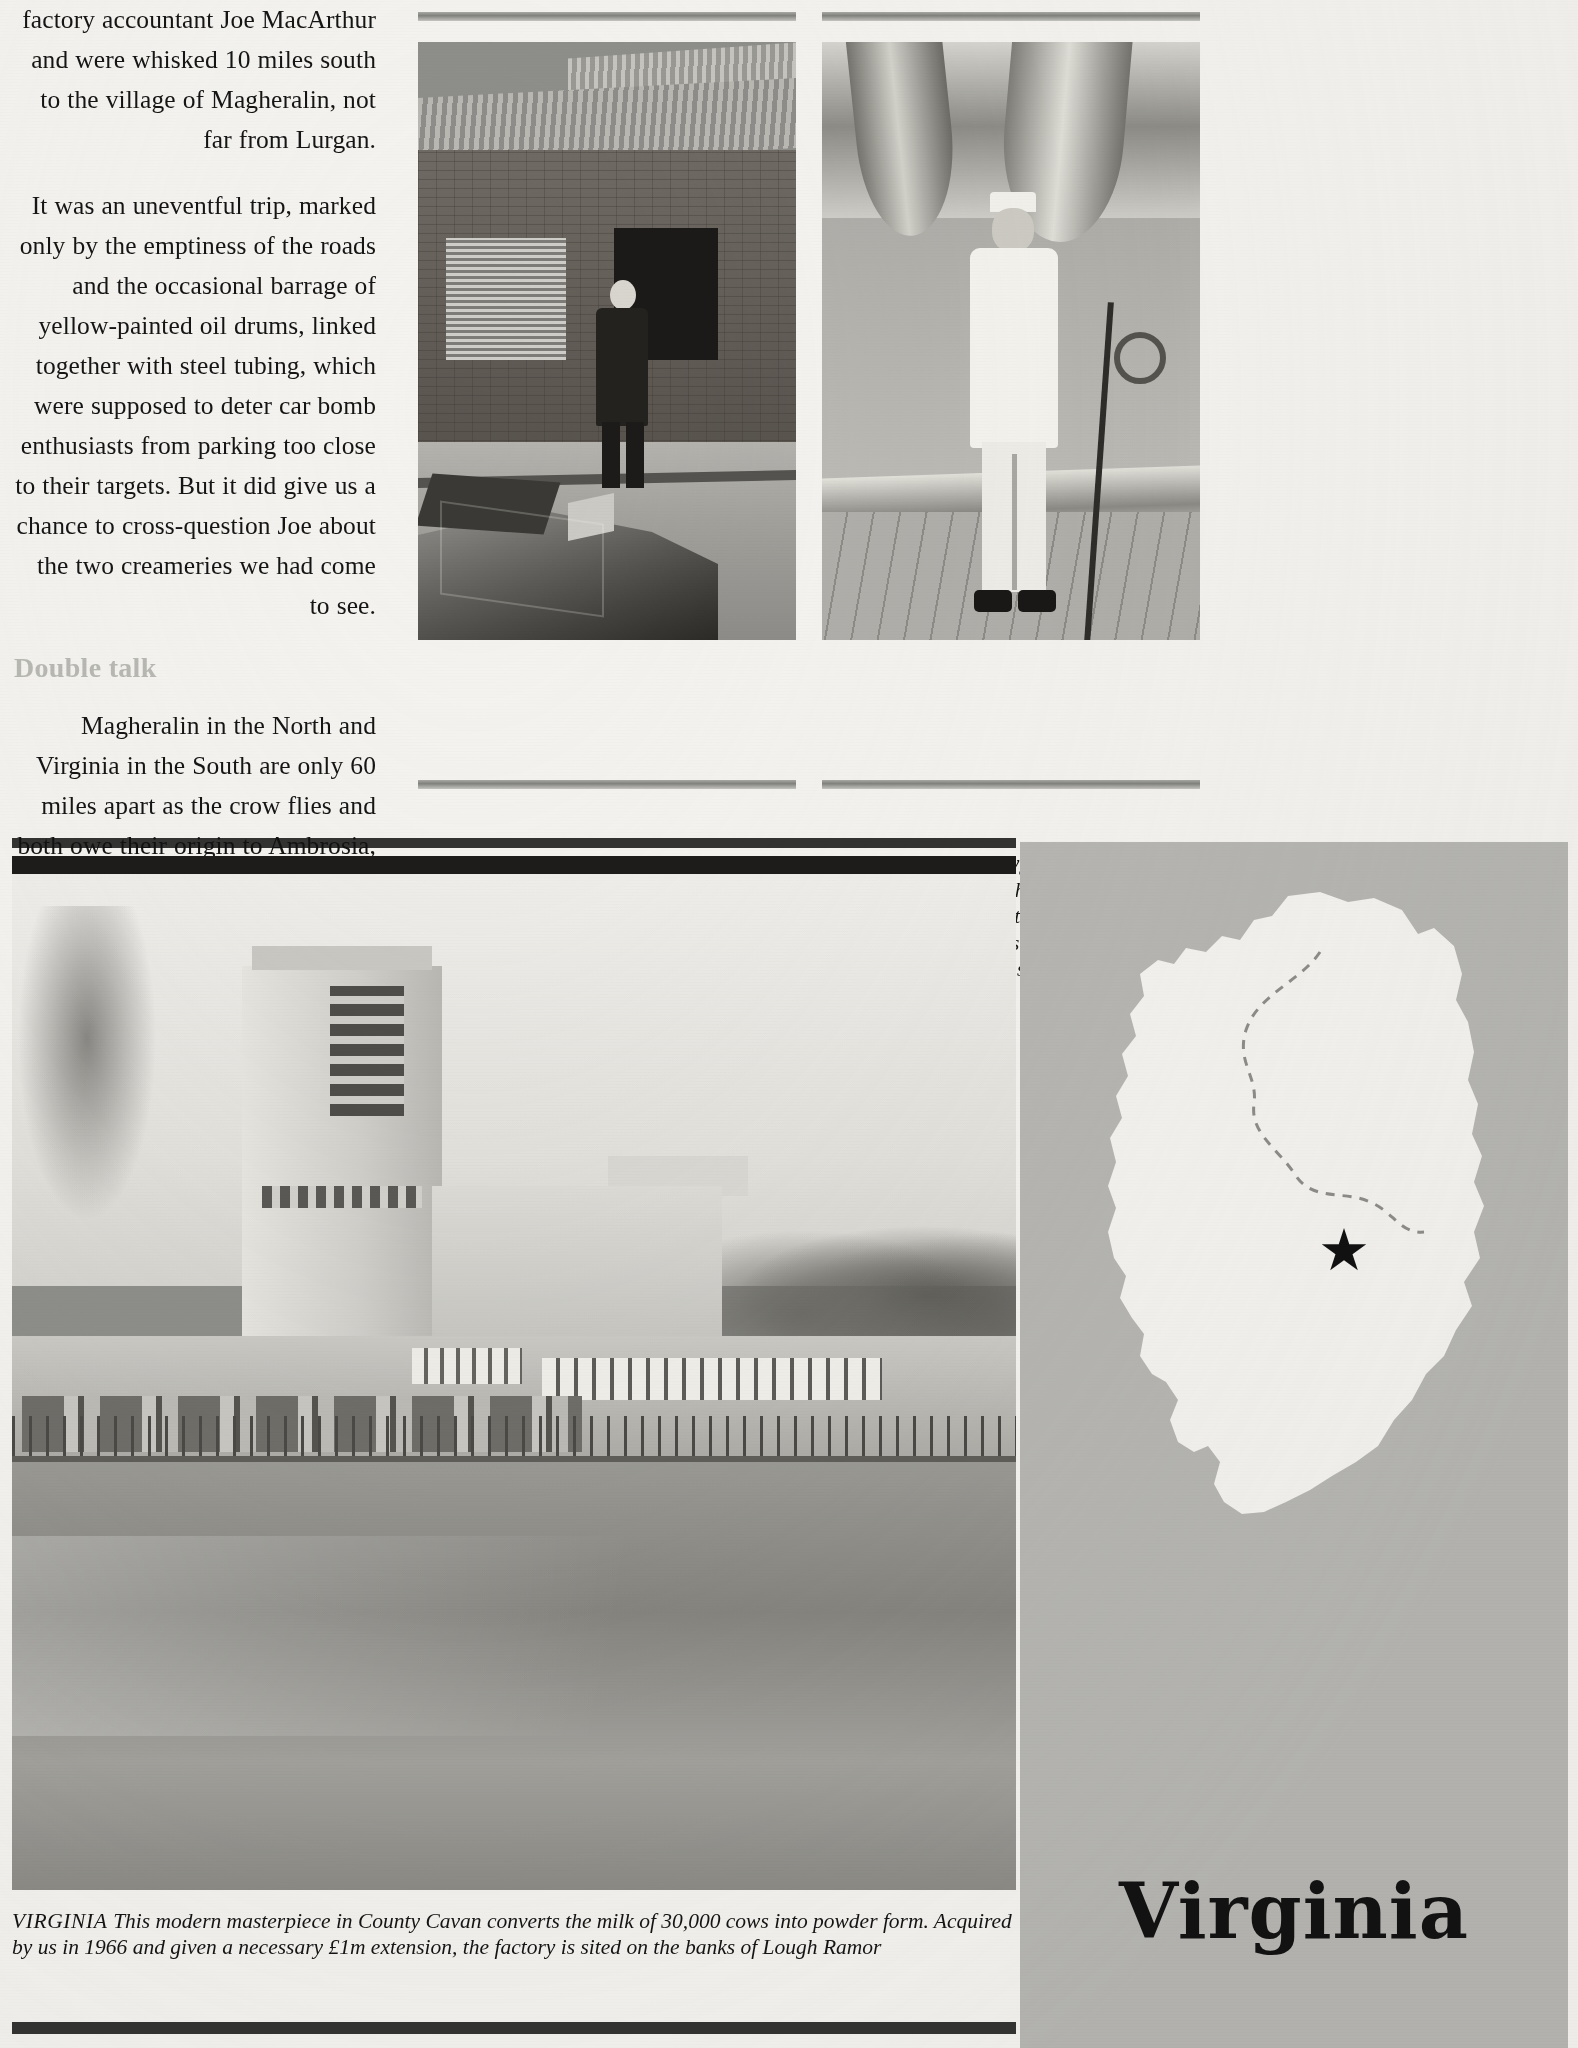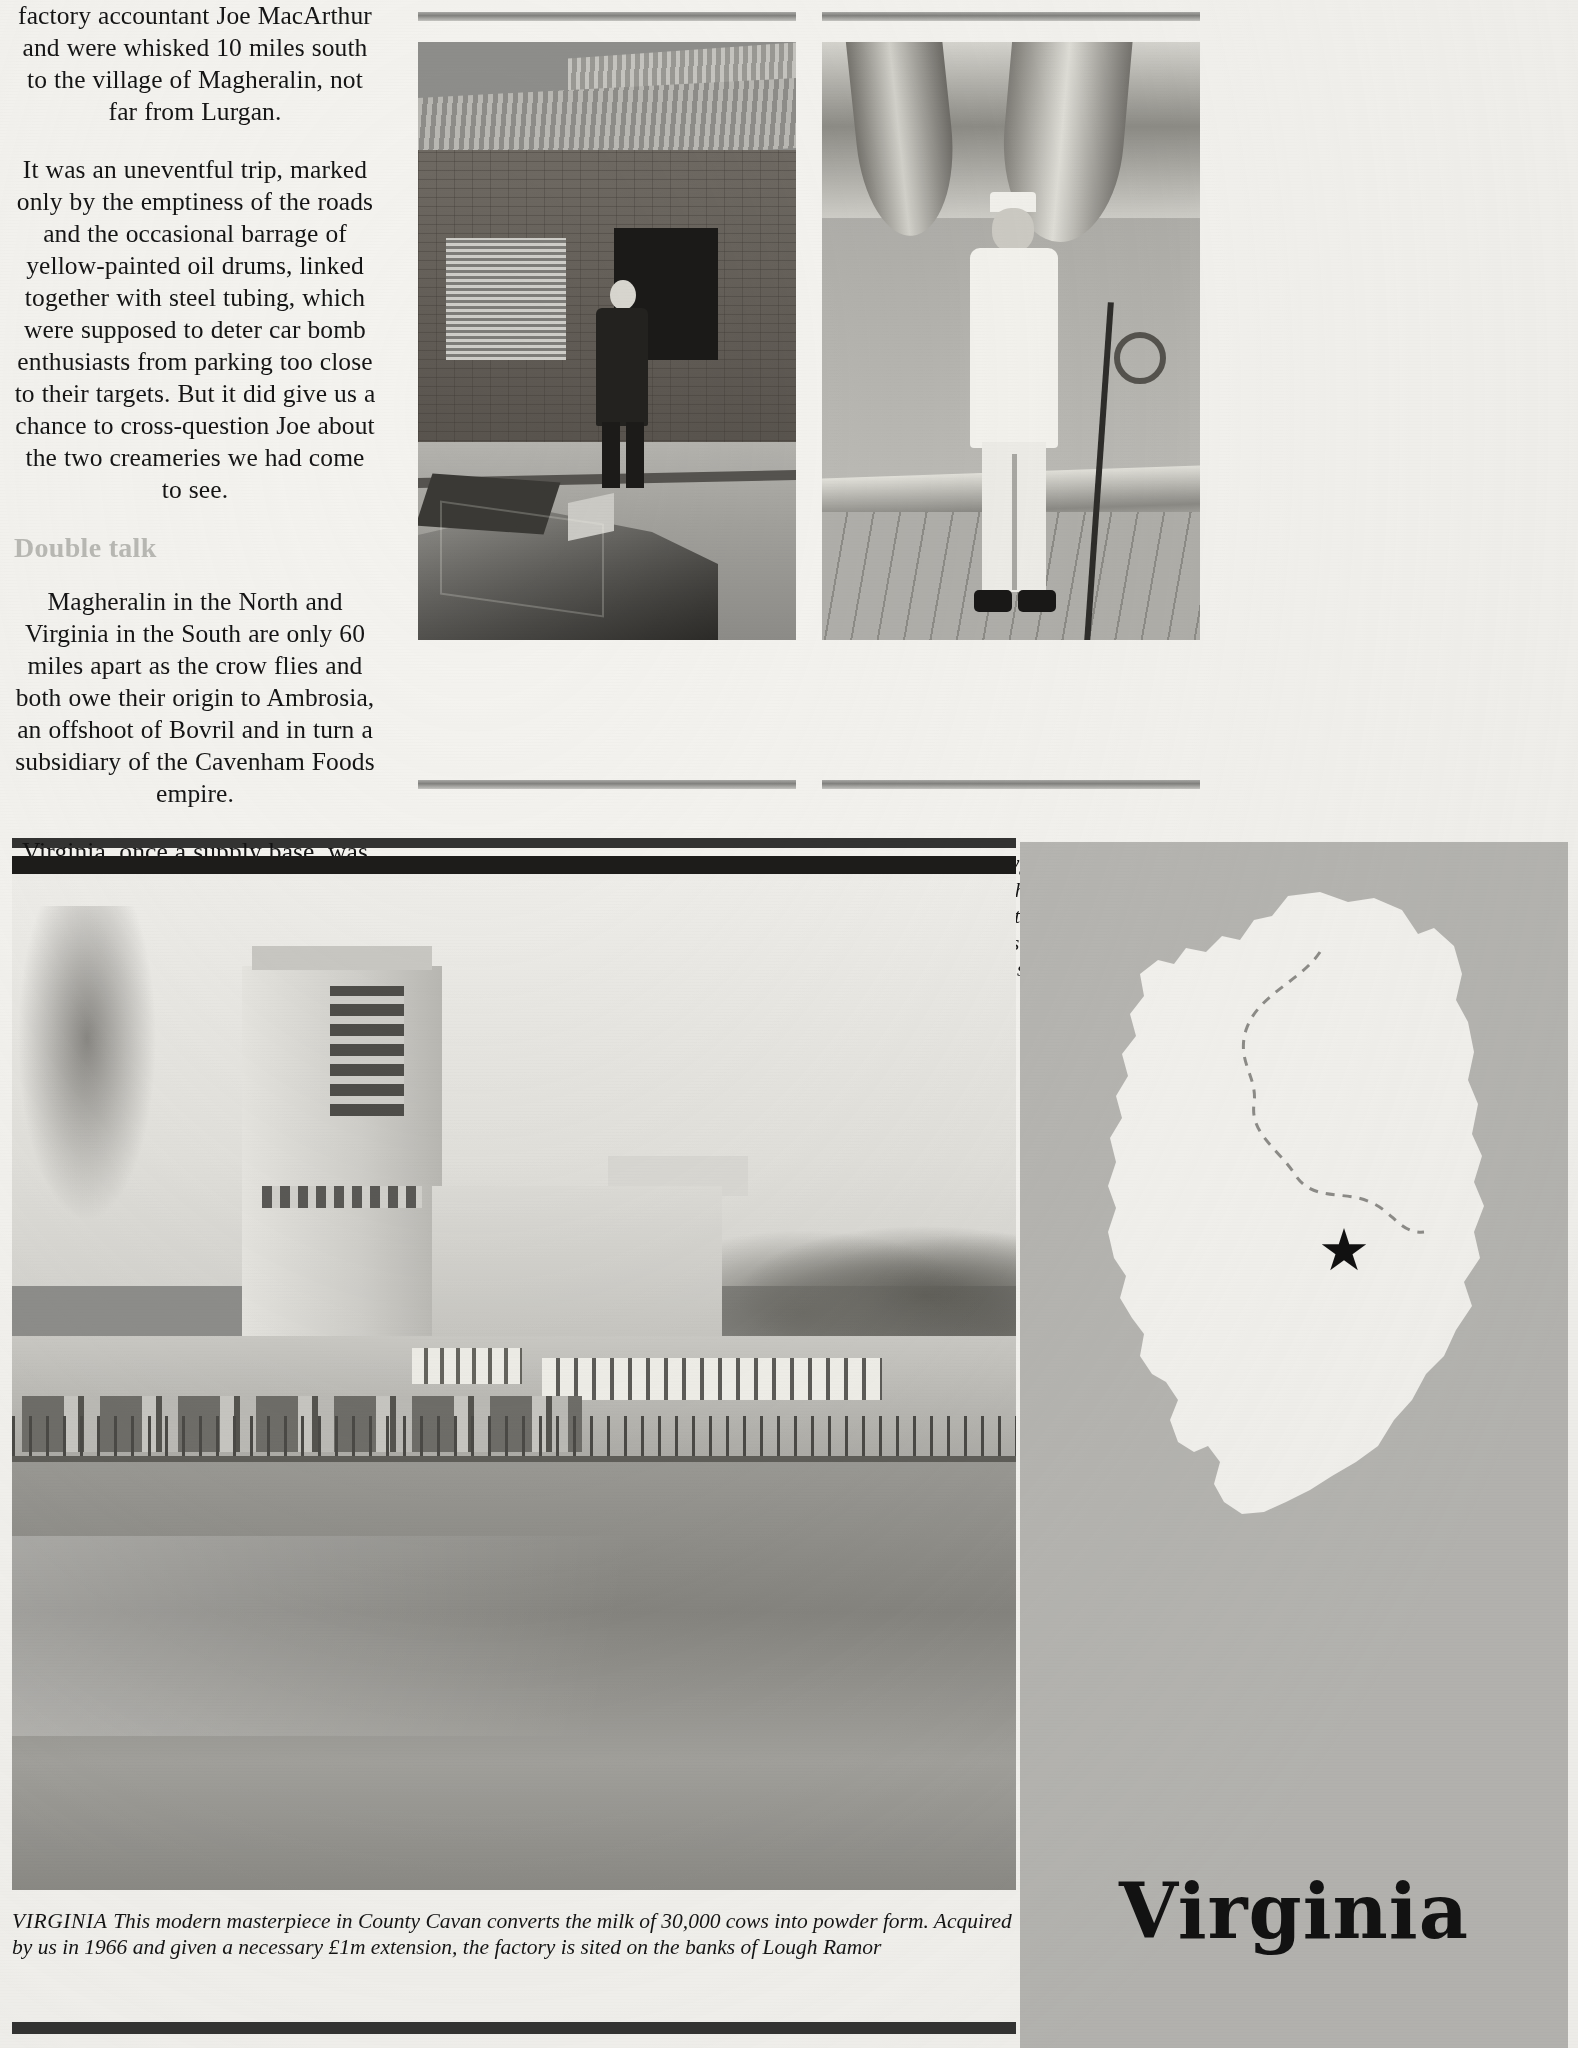--- a/index.html
+++ b/index.html
@@ -22,23 +22,23 @@
     mix-blend-mode:multiply;opacity:.65;z-index:40;
   }
 
   
   .col-left{
     position:absolute;left:14px;top:0px;width:378px;
   }
   .col-left p{
     margin:0 16px 26px 0;
     font-size:25.5px;
-    line-height:32px;
+    line-height:40px;
     letter-spacing:.1px;
-    text-align:center;
+    text-align:right;
     word-spacing:.5px;
   }
   .sec-head{
     font-size:28px;
     font-weight:bold;
     color:#b9b9b4;
     margin:10px 0 22px 0;
     letter-spacing:.3px;
     font-family:Liberation Serif, serif;
   }

